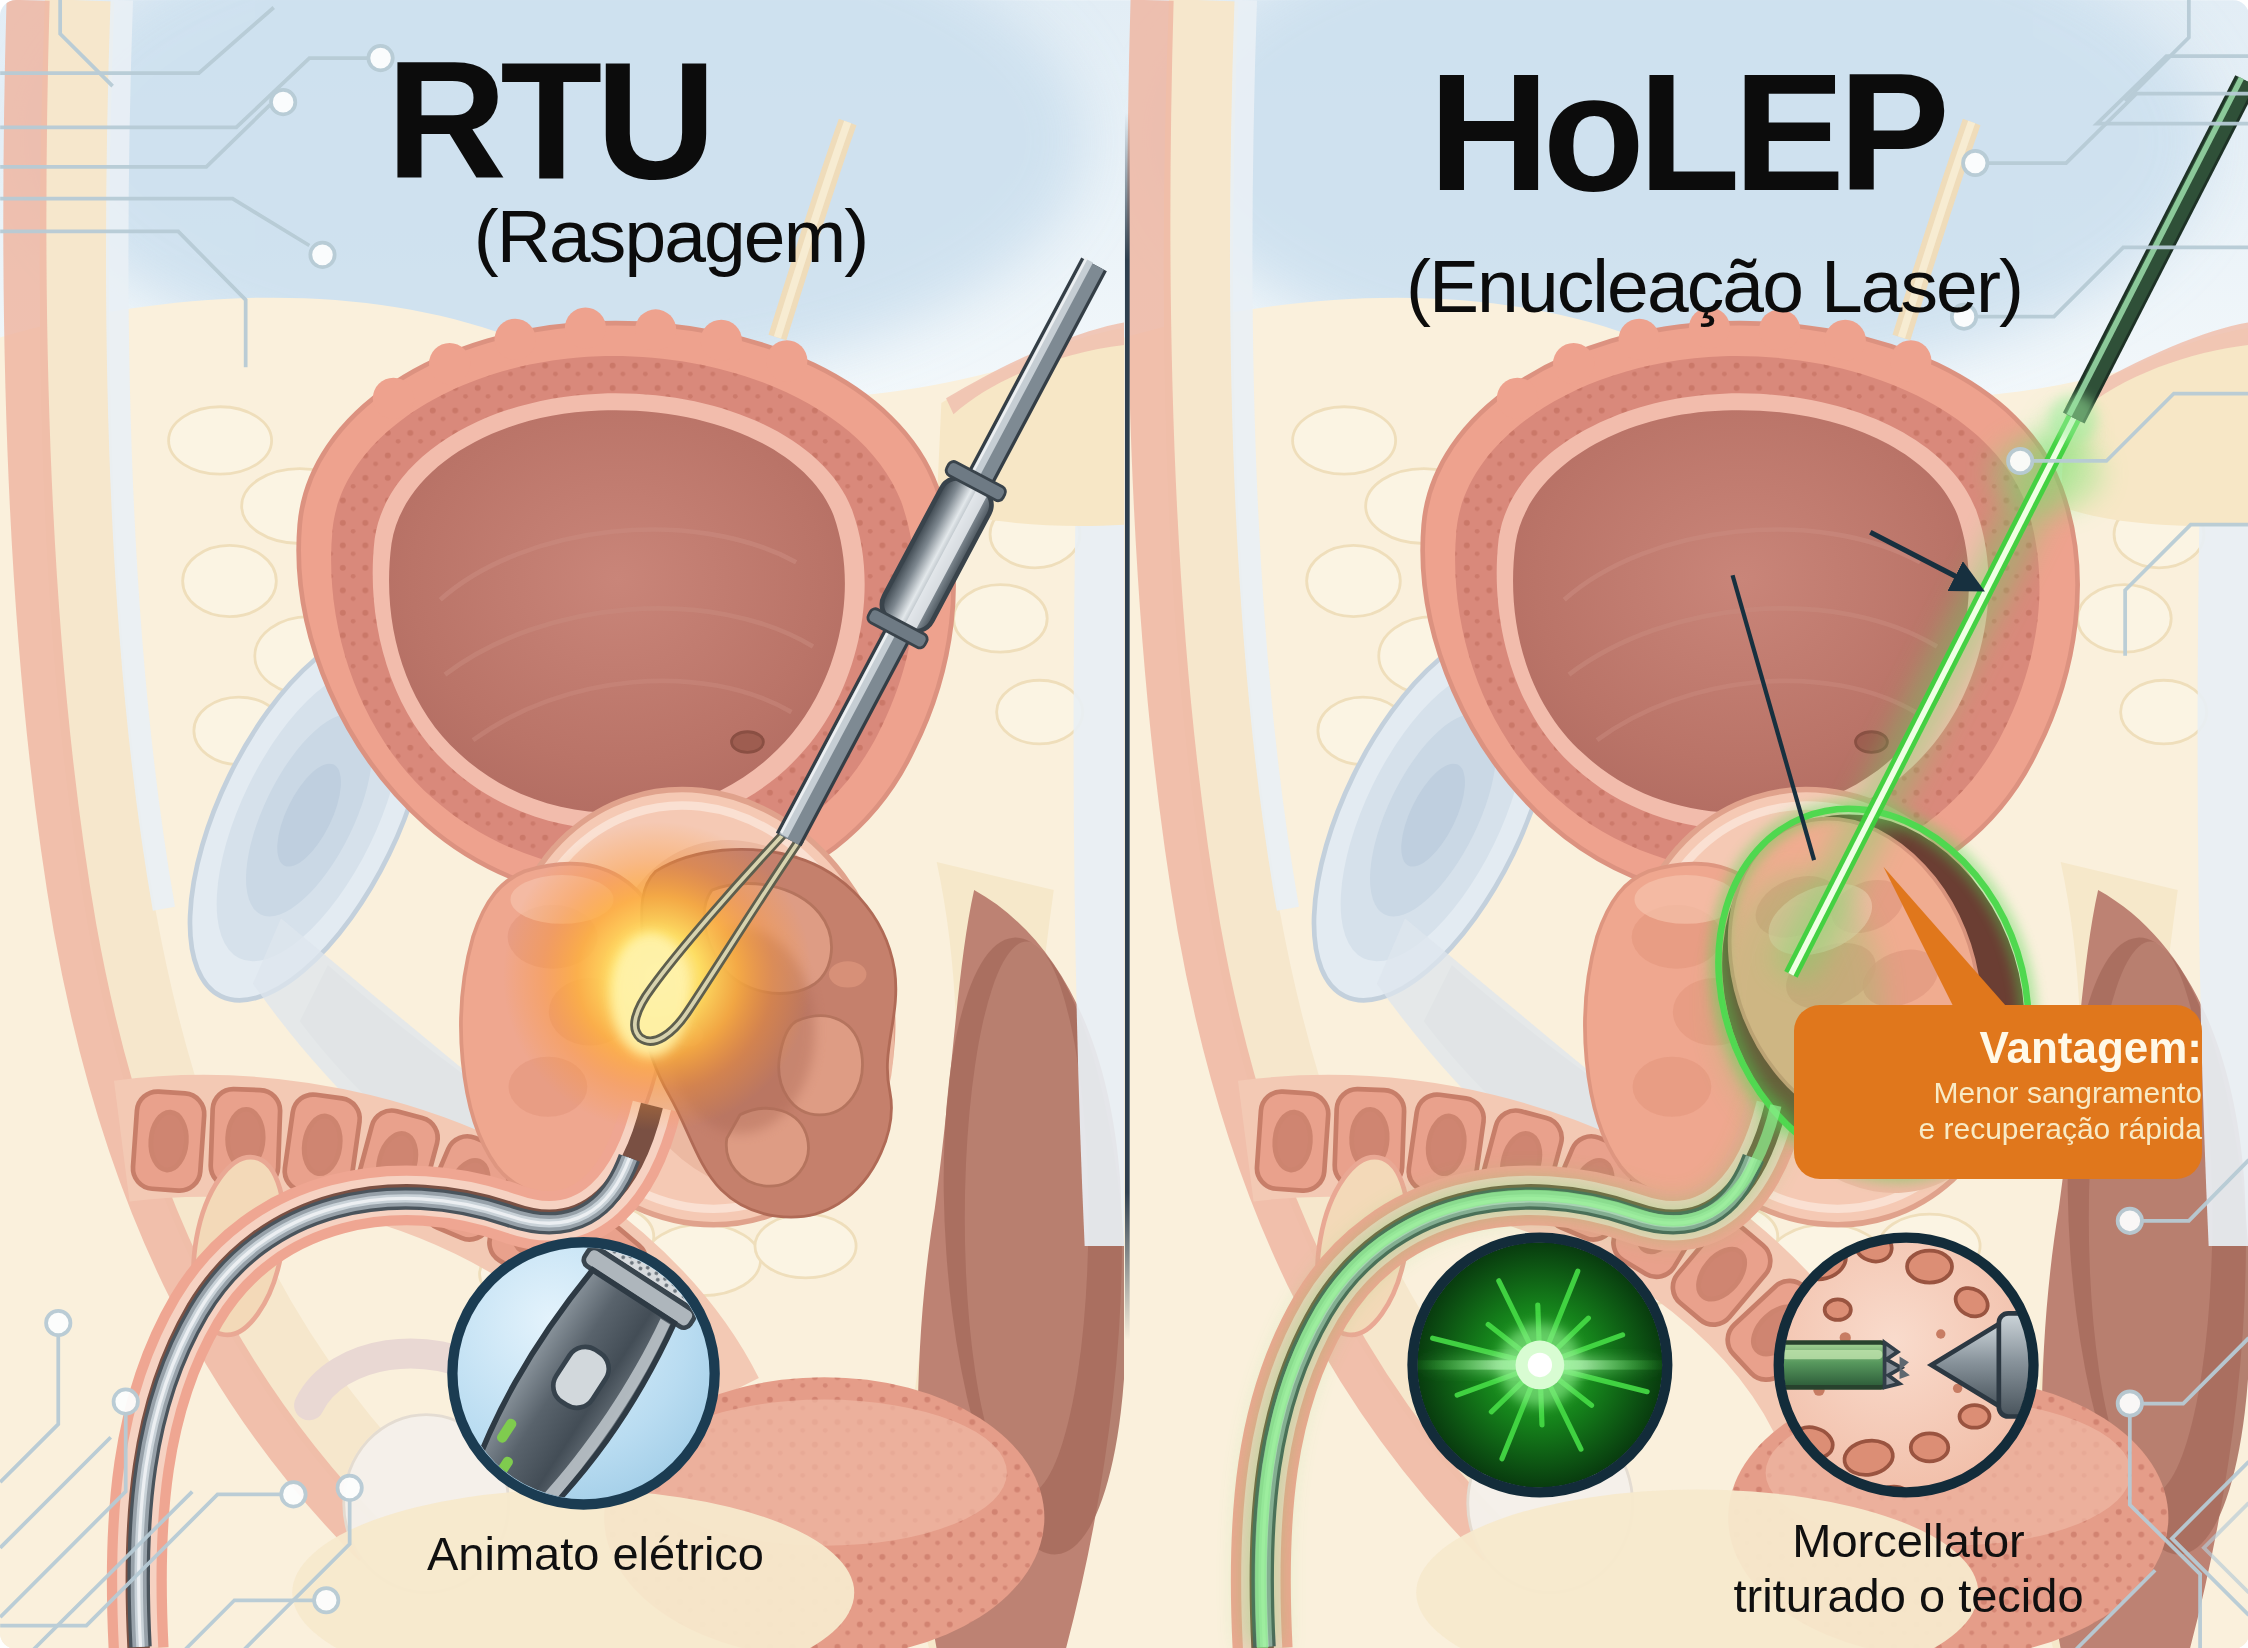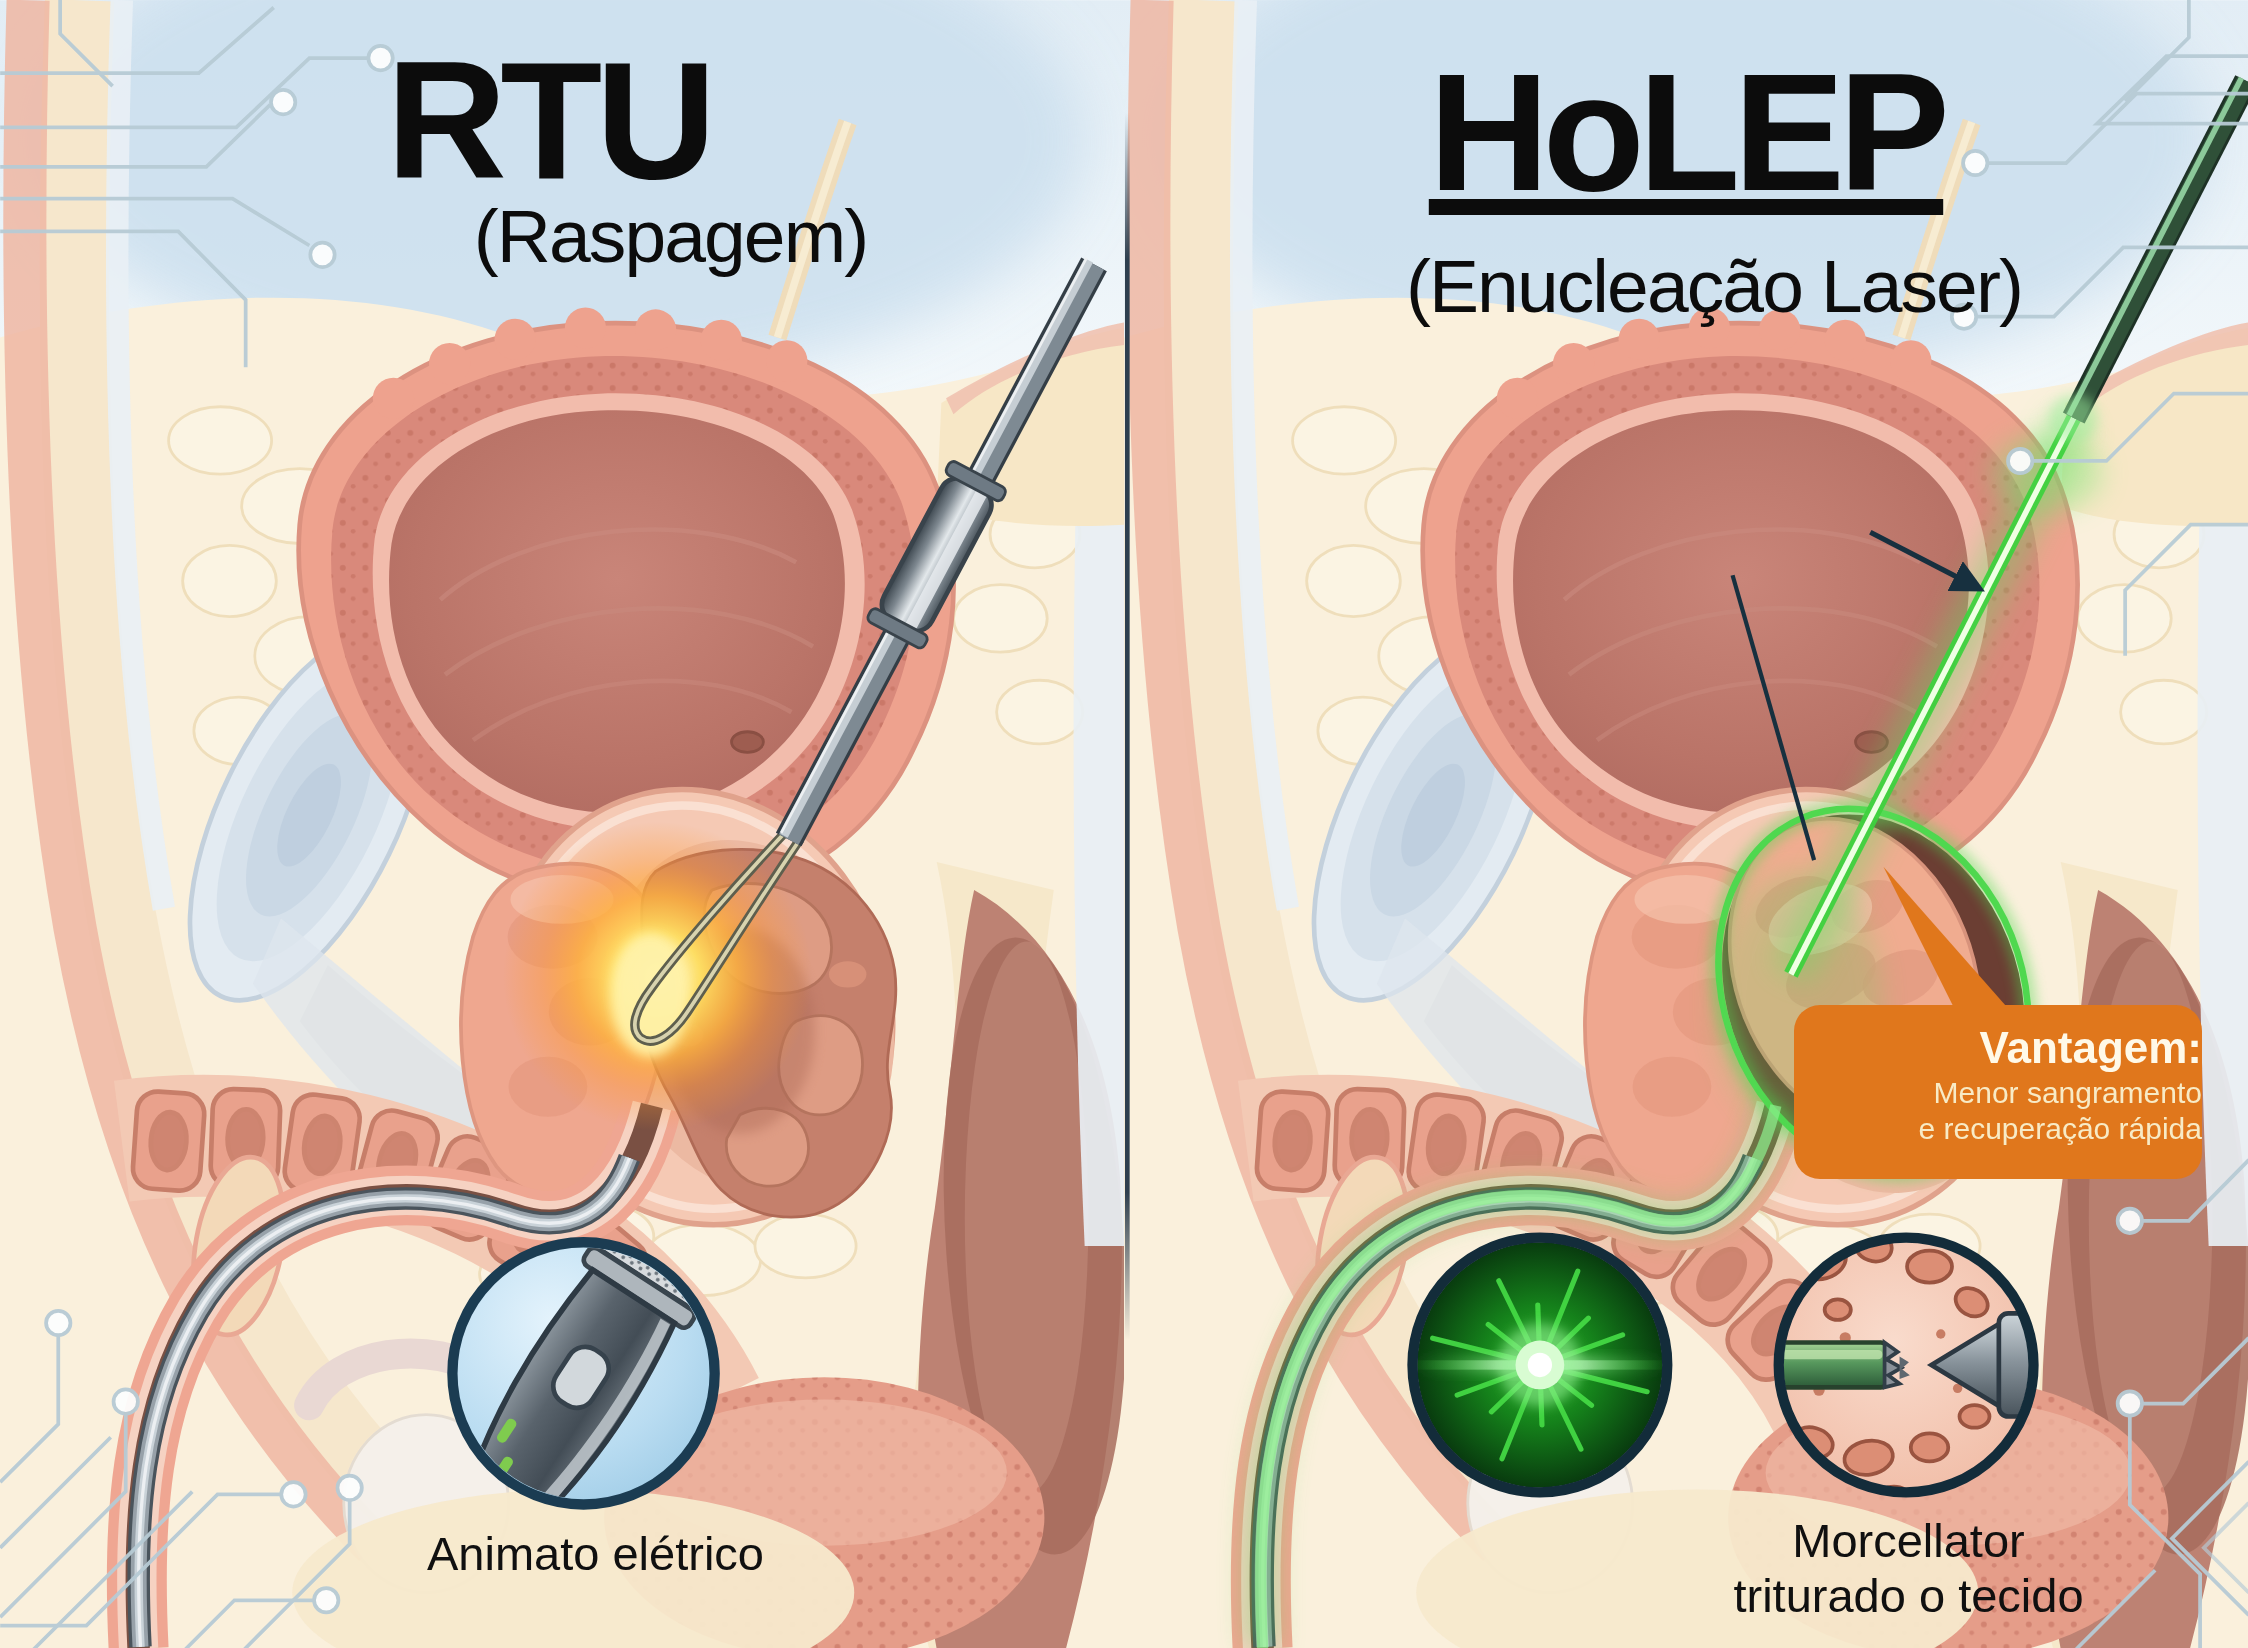--- a/index.html
+++ b/index.html
@@ -1,17 +1,17 @@
 <!DOCTYPE html>
 <html style="font-size:15px"><head>
 <meta charset="utf-8">
 <style>
   html,body{margin:0;padding:0;background:#fff;}
   #canvas{position:relative;width:2249px;height:1649px;overflow:hidden;
-          font-family:"Liberation Sans",sans-serif;background:#FBFCFD;}
+          font-family:"Liberation Sans",sans-serif;background:#FBFCFD;border-radius:16px;}
   svg{display:block;}
   .panel-svg{position:absolute;top:0;width:1124px;height:1649px;}
   #left-svg{left:0;} #right-svg{left:1124px;}
   #overlay-svg{position:absolute;left:0;top:0;width:2249px;height:1649px;z-index:5;pointer-events:none;}
   .txt{position:absolute;z-index:8;text-align:center;color:#0C0C0C;pointer-events:none;}
   .title{font-size:167px;font-weight:bold;letter-spacing:-6.6px;line-height:1;}
   .subtitle{font-size:75px;letter-spacing:-1.9px;line-height:1;}
   .annotation{font-size:44px;line-height:1.2;color:#141414;}
   .caption{font-size:47px;line-height:1.16;color:#101010;}
   .callout{position:absolute;z-index:7;left:1794px;top:1005px;width:408px;height:174px;
@@ -460,21 +460,21 @@
 
   <path d="M1849,614 L1936,918" stroke="#17303F" stroke-width="4.5" fill="none"></path>
   <path d="M1996,568 L2112,628" stroke="#17303F" stroke-width="5.5" fill="none" marker-end="url(#arrH)"></path>
 
   <polygon points="2010,925 2085,1075 2142,1075" fill="#E0771C"></polygon>
 </svg>
 
 <div class="txt title" style="left:0;top:37px;width:1096px;">RTU</div>
 <div class="txt subtitle" style="left:0;top:199px;width:1341px;">(Raspagem)</div>
 
-<div class="txt title" style="left:1124px;top:49px;width:1124px;text-decoration:underline;">HoLEP</div>
+<div class="txt title" style="left:1124px;top:49px;width:1124px;">HoLEP</div>
 <div class="txt subtitle" style="left:1152px;top:212px;width:1124px;margin-top:37px;">(Enucleação Laser)</div>
 
 
 <div class="callout">
   <div class="head">Vantagem:</div>
   <div class="line">Menor sangramento</div>
   <div class="line">e recuperação rápida</div>
 </div>
 
 <div class="txt caption" style="left:352px;top:1527px;width:487px;text-align:center;">Animato elétrico</div>

